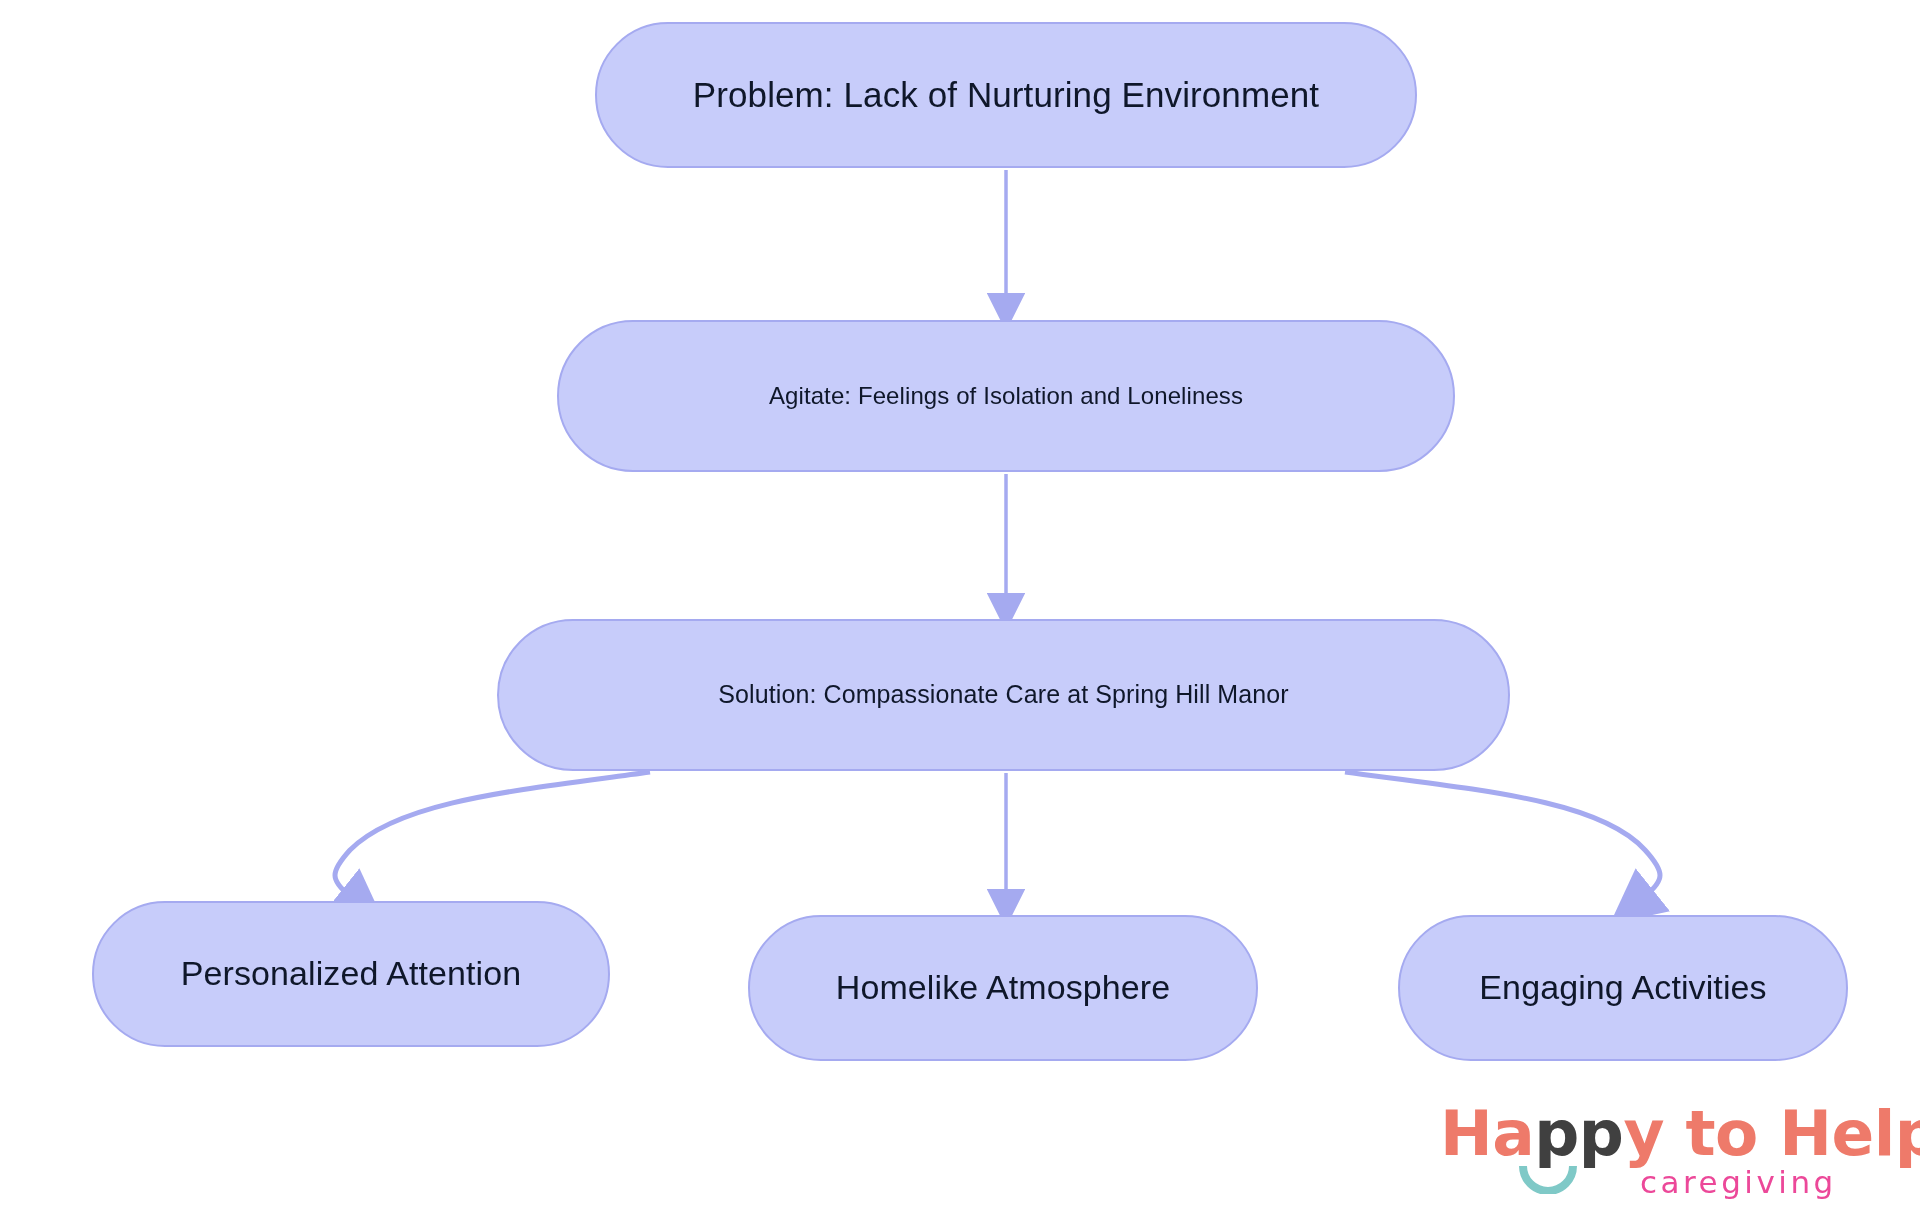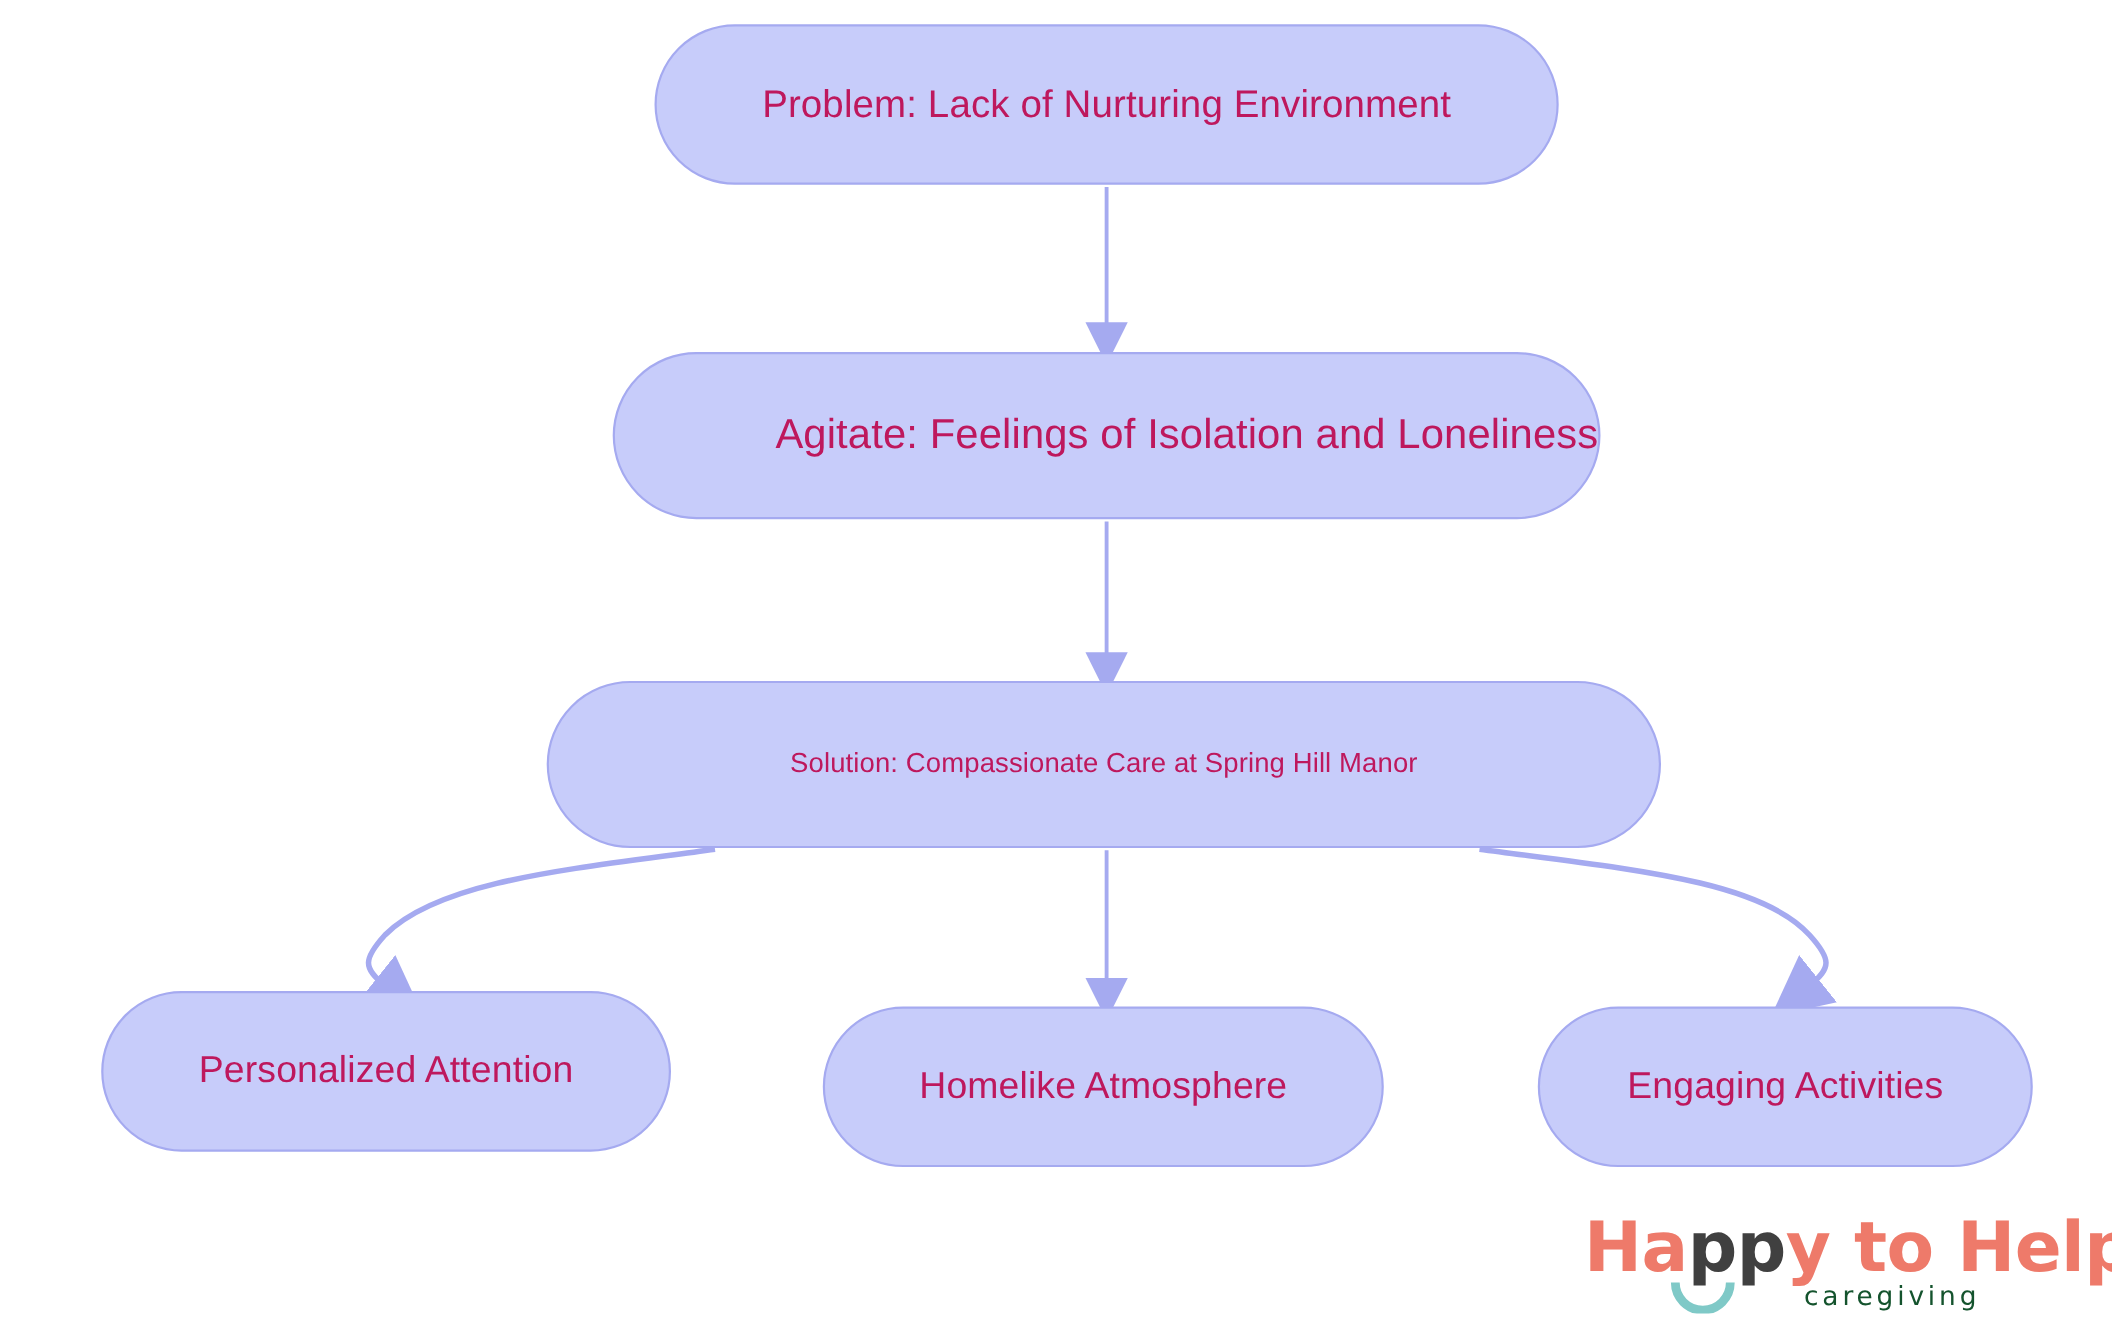--- a/index.html
+++ b/index.html
@@ -29,34 +29,34 @@
   .node {
     position: absolute;
     box-sizing: border-box;
     background: #c7ccfa;
     border: 2px solid #a5aaf0;
     border-radius: 200px;
     display: flex;
     align-items: center;
     justify-content: center;
     text-align: center;
-    color: #be185d;
+    color: #0f172a;
     font-family: "Liberation Sans", sans-serif;
     font-weight: 400;
     letter-spacing: 0.1px;
     white-space: nowrap;
   }
   .node-label {
     display: block;
     line-height: 1.1;
   }
 
   
   #node-problem   { left: 595px;  top: 22px;   width: 822px; height: 146px;  font-size: 35px; }
-  #node-agitate   { left: 557px;  top: 320px;  width: 898px; height: 152px;  font-size: 38px; justify-content: flex-end; }
+  #node-agitate   { left: 557px;  top: 320px;  width: 898px; height: 152px;  font-size: 24px; }
   #node-solution  { left: 497px;  top: 619px;  width: 1013px;height: 152px;  font-size: 25px; }
   #node-personalized { left: 92px;  top: 901px; width: 518px; height: 146px; font-size: 34px; }
   #node-homelike     { left: 748px; top: 915px; width: 510px; height: 146px; font-size: 34px; }
   #node-engaging     { left: 1398px;top: 915px; width: 450px; height: 146px; font-size: 34px; }
 
   
   #logo {
     position: absolute;
     left: 1440px;
     top: 1102px;
@@ -81,23 +81,23 @@
     left: 78px;
     top: 60px;
     width: 60px;
     height: 32px;
   }
   #logo-sub {
     position: absolute;
     left: 200px;
     top: 62px;
     font-family: "DejaVu Sans", sans-serif;
-    font-size: 24px;
+    font-size: 31px;
     letter-spacing: 3.5px;
-    color: #14532d;
+    color: #ec4899;
     white-space: nowrap;
   }
 </style>
 </head>
 <body>
 
 <div id="canvas">
 
   <svg id="edge-layer" viewBox="0 0 1920 1215" width="1920" height="1215" xmlns="http://www.w3.org/2000/svg">
     <defs>

